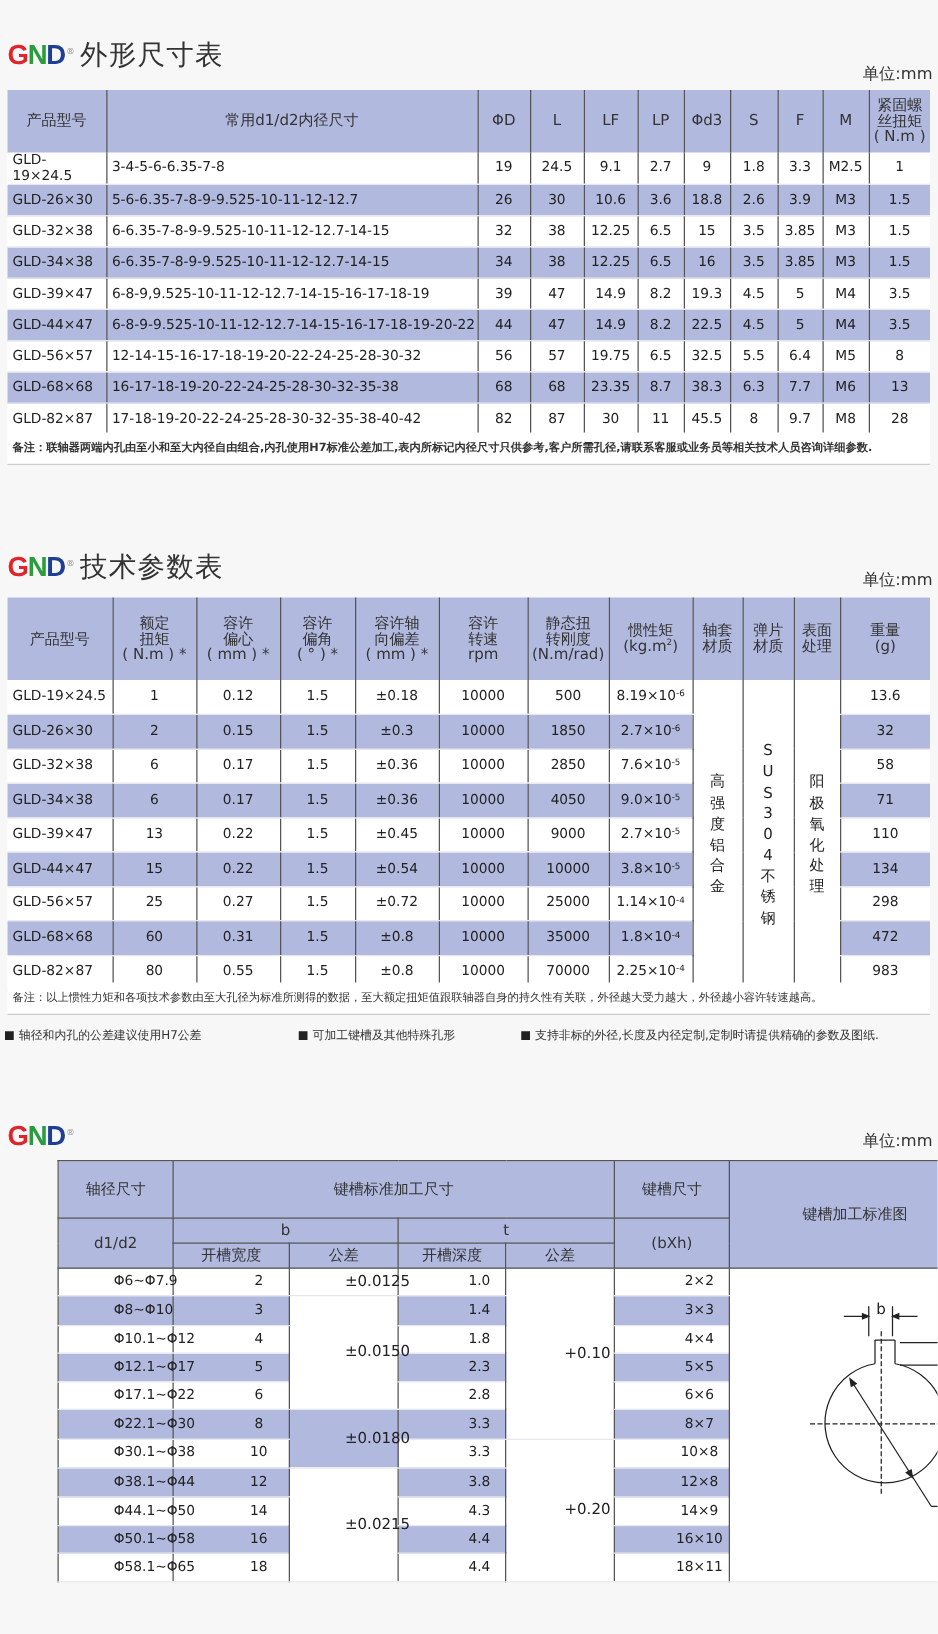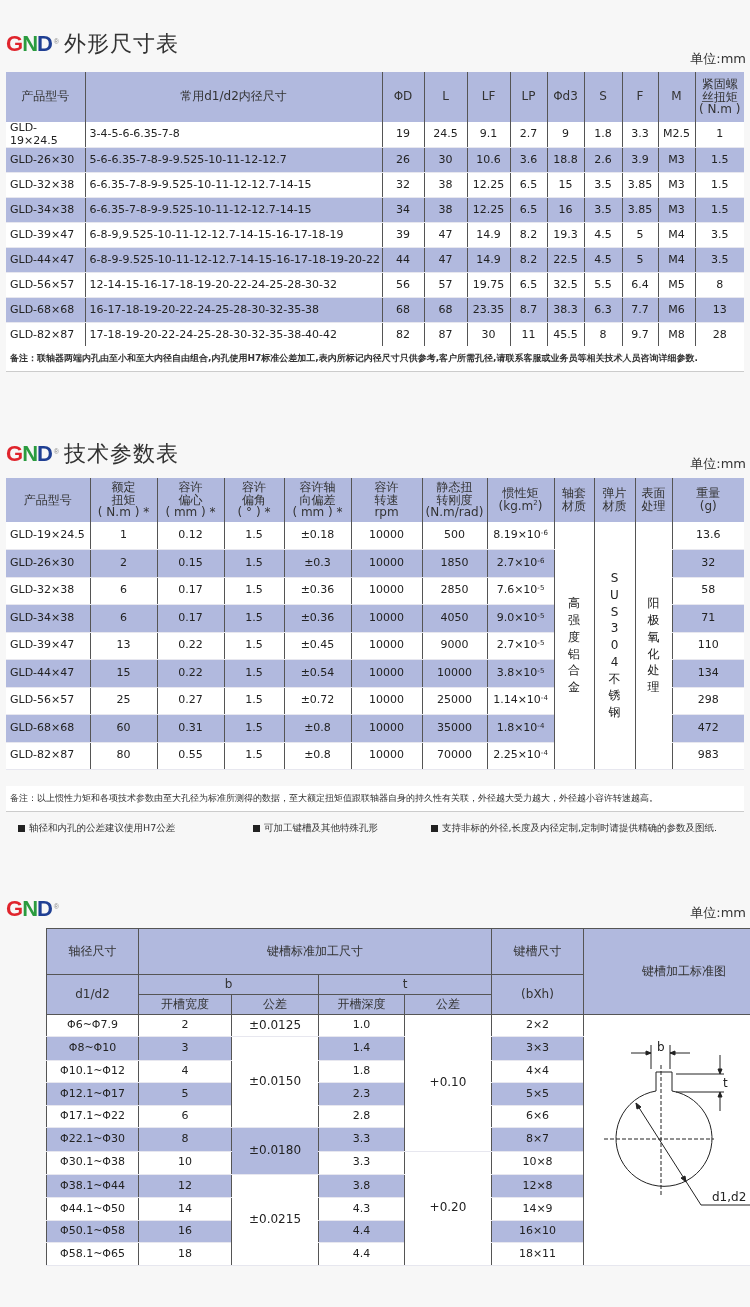--- a/index.html
+++ b/index.html
@@ -30,36 +30,36 @@
   #t1 td { height: 25px; }
   #t1 td.left { text-align: left; padding-left: 4px; }
   .small3 { font-size: 11px; line-height: 1.05; }
 
   .note { position: absolute; left: 6px; width: 738px; font-size: 9px; color: #333; background: #fff; padding: 6px 4px; border-bottom: 1px solid #ccc; }
 
   
   #t2 { top: 478px; width: 738px; }
   #t2 th, #t2 td { border-left: 1px solid #555; }
   #t2 th:first-child, #t2 td:first-child { border-left: none; }
-  #t2 .hdr th { height: 44px; font-size: 12px; line-height: 1.05; margin-top: 44px; }
+  #t2 .hdr th { height: 66px; font-size: 12px; line-height: 1.05; margin-top: 44px; }
   #t2 td { height: 27.5px; }
   #t2 td.merged { background: #fff !important; line-height: 1.4; font-size: 12px; }
   sup { font-size: 7px; vertical-align: top; }
 
-  .bullets { position: absolute; top: 822px; left: 18px; width: 730px; font-size: 9.5px; color: #333; display: flex; }
+  .bullets { position: absolute; top: 822px; left: 4px; width: 730px; font-size: 9.5px; color: #333; display: flex; }
   .bullets div { display: flex; align-items: center; }
   .bullets .sq { width: 7px; height: 7px; background: #222; margin-right: 4px; display: inline-block; }
 
   
   #t3 { top: 928px; width: 738px; margin-left: 40px; }
   #t3 th { border: 1px solid #555; }
   #t3 .h1 th { height: 46px; font-size: 12px; }
   #t3 .h2 th { height: 20px; font-size: 12px; }
   #t3 .h3 th { height: 20px; font-size: 12px; }
-  #t3 td { height: 22.4px; border-left: 1px solid #555; }
+  #t3 td { height: 22.4px; border-left: 1px solid #555; padding-left: 44px; }
   #t3 td.merged { background: #fff !important; font-size: 12px; }
   #t3 td.merged-alt { background: #b1b9de !important; font-size: 12px; }
   #t3 td.diagram { background: #fff !important; border-left: 1px solid #555; }
 </style>
 </head>
 <body>
 
 <div class="section-title" style="top:24px;">
   <div class="logo">
     <span class="g">G</span>

